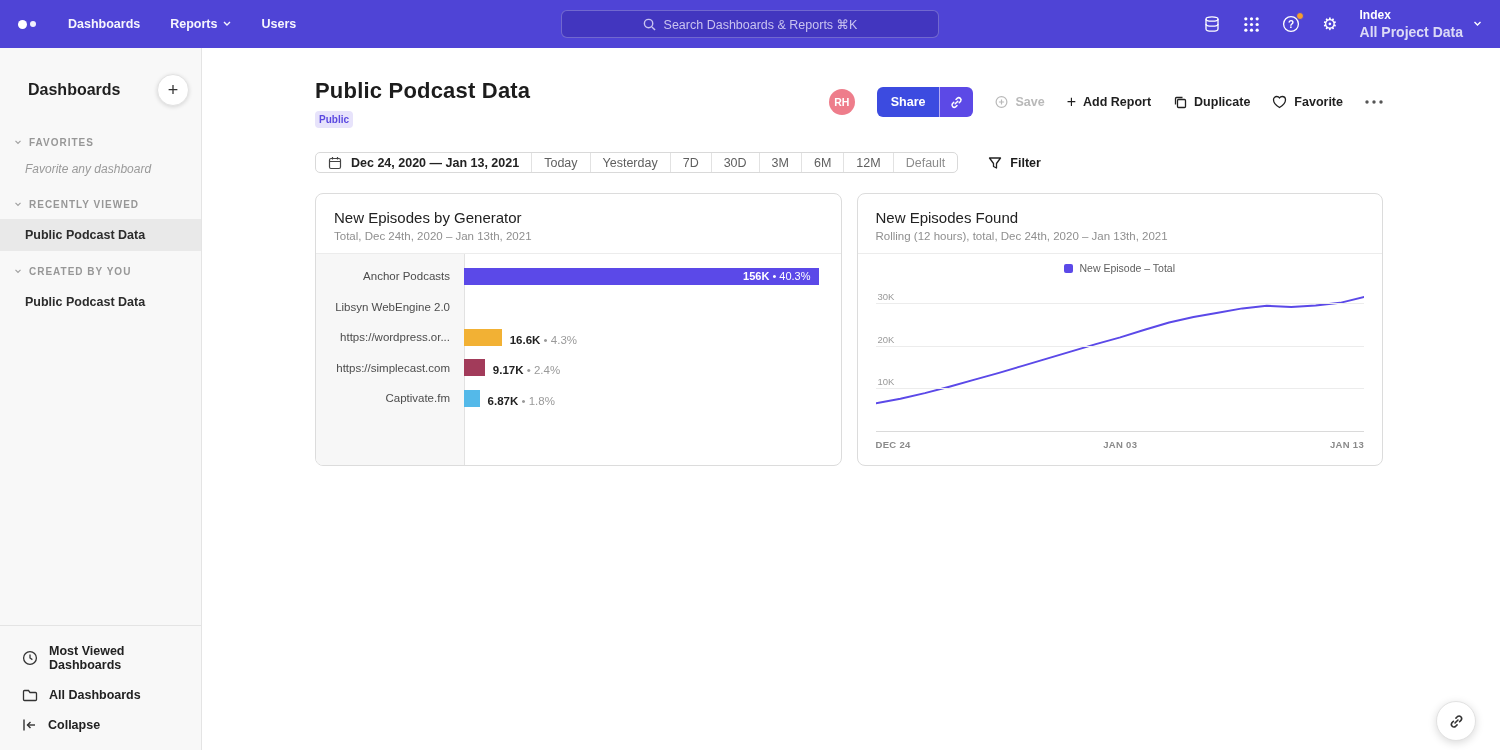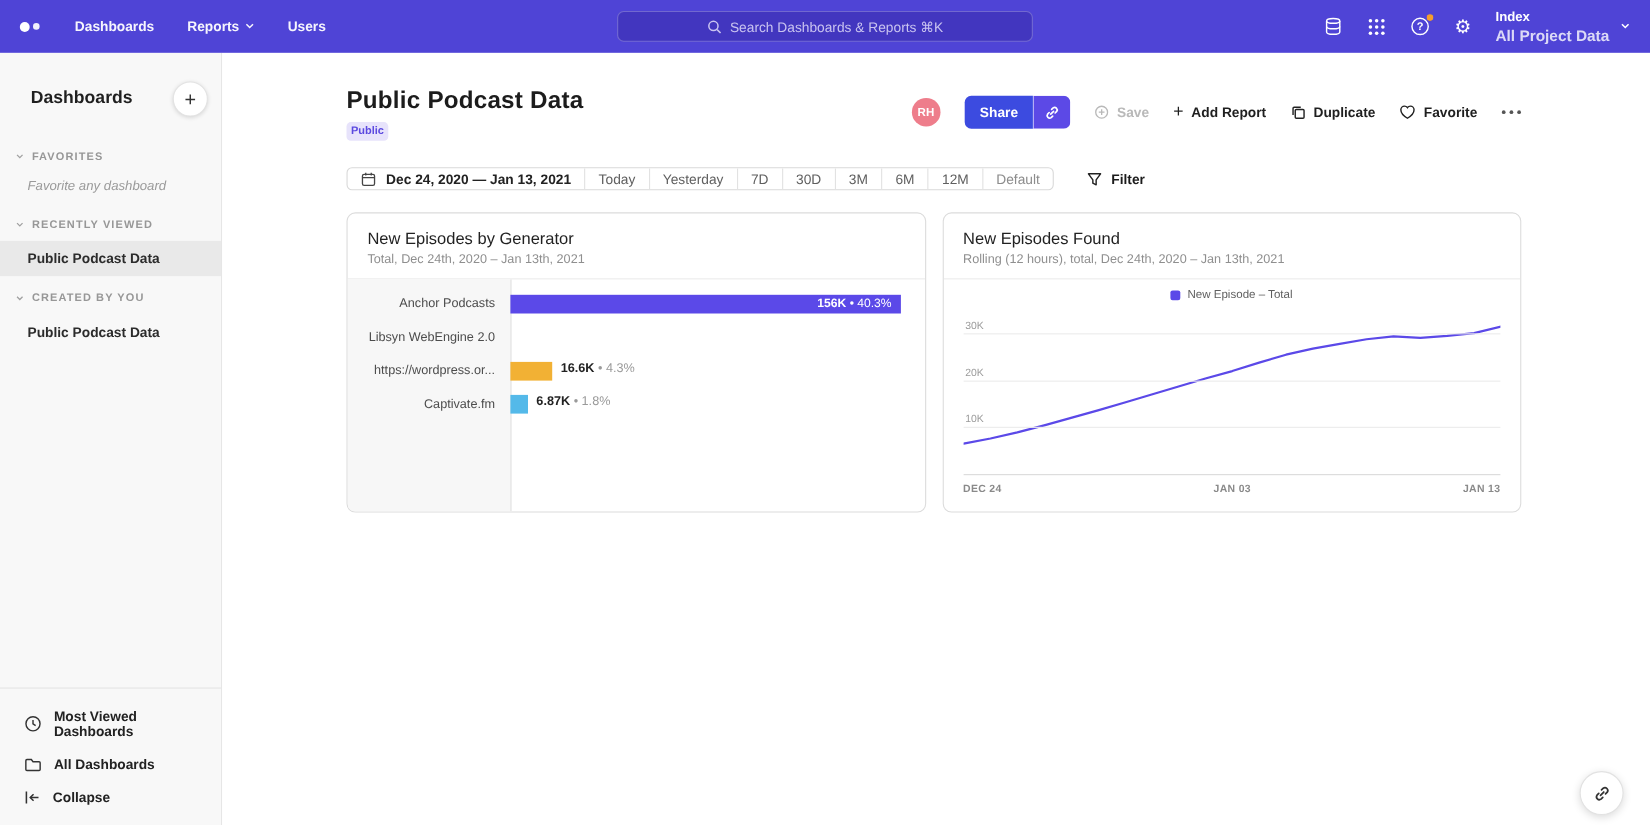--- a/index.html
+++ b/index.html
@@ -68,21 +68,21 @@
   .card { width:527px; height:273px; border:1px solid #dcdcdc; border-radius:8px; background:#fff; overflow:hidden; }
   .card-head { padding:15px 18px 11px; border-bottom:1px solid #ececec; }
   .card-title { font-size:15px; font-weight:400; color:#222; }
   .card-sub { font-size:11.5px; color:#8f8f8f; margin-top:4px; }
 
   
   .bar-chart { position:relative; height:211px; padding-top:7px; }
   .bar-chart::before { content:""; position:absolute; left:0; top:0; bottom:0; width:148px; background:#f7f7f7; border-right:1px solid #e2e2e2; }
   .bar-row { position:relative; display:flex; align-items:center; height:30.5px; }
   .bar-cat { width:148px; flex:0 0 148px; text-align:right; padding-right:14px; font-size:11.5px; color:#4c4c4c; position:relative; z-index:1; white-space:nowrap; overflow:hidden; }
-  .bar-area { flex:1; display:flex; align-items:flex-start; padding-right:22px; position:relative; z-index:1; }
+  .bar-area { flex:1; display:flex; align-items:flex-end; padding-right:22px; position:relative; z-index:1; }
   .bar { height:17px; display:flex; align-items:center; justify-content:flex-end; }
   .bar-val-in { color:#fff; font-size:11px; padding-right:8px; white-space:nowrap; }
   .bar-val-in b { font-weight:700; }
   .bar-val-out { margin-left:8px; font-size:11.5px; white-space:nowrap; }
   .bar-val-out b { font-weight:700; color:#222; }
   .bar-val-out .pct { color:#9a9a9a; }
 
   
   .line-body { padding:8px 18px 0; }
   .legend { display:flex; justify-content:center; align-items:center; gap:6px; font-size:10.5px; color:#5f5f5f; margin-bottom:8px; }
@@ -328,20 +328,27 @@
                   </div>
                 </div>
                 <div class="bar-row">
                   <div class="bar-cat">Libsyn WebEngine 2.0</div>
                 </div>
                 <div class="bar-row">
                   <div class="bar-cat">https://wordpress.or...</div>
                   <div class="bar-area">
                     <div class="bar" style="width: 10.641%; background: rgb(242, 177, 52);"></div>
                     <div class="bar-val-out"><b>16.6K</b><span class="pct"> • 4.3%</span></div>
+                  </div>
+                </div>
+                <div class="bar-row">
+                  <div class="bar-cat">https://simplecast.com</div>
+                  <div class="bar-area">
+                    <div class="bar" style="width: 5.87821%; background: rgb(162, 59, 90);"></div>
+                    <div class="bar-val-out"><b>9.17K</b><span class="pct"> • 2.4%</span></div>
                   </div>
                 </div>
                 <div class="bar-row">
                   <div class="bar-cat">Captivate.fm</div>
                   <div class="bar-area">
                     <div class="bar" style="width: 4.40385%; background: rgb(84, 185, 233);"></div>
                     <div class="bar-val-out"><b>6.87K</b><span class="pct"> • 1.8%</span></div>
                   </div>
                 </div>
               </div>

